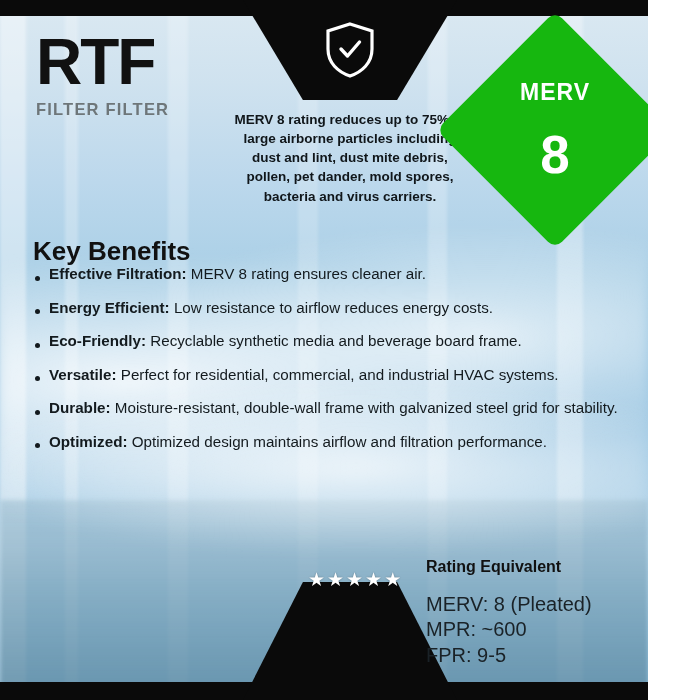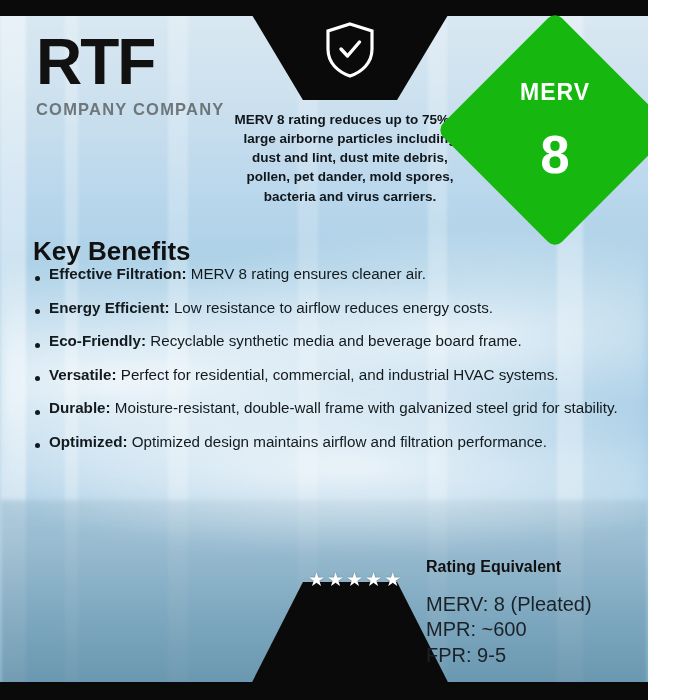--- a/index.html
+++ b/index.html
@@ -169,21 +169,21 @@
 
   <div class="wedge-tl"></div>
   <div class="wedge-tr"></div>
   <div class="wedge-top"></div>
   <div class="wedge-bl"></div>
   <div class="wedge-br"></div>
   <div class="wedge-bottom"></div>
 
   <div class="logo">
     <div class="logo-main">RTF</div>
-    <div class="logo-sub">COMPANY COMPANY</div>
+    <div class="logo-sub">FILTER FILTER</div>
   </div>
 
   <div class="shield">
     <svg viewBox="0 0 50 56" width="50" height="56">
       <path d="M25 2 L47 9 V27 C47 41 37 50 25 54 C13 50 3 41 3 27 V9 Z" fill="none" stroke="#ffffff" stroke-width="3.2"></path>
       <path d="M16 27 L22.5 34 L34.5 20" fill="none" stroke="#ffffff" stroke-width="3.4" stroke-linecap="round" stroke-linejoin="round"></path>
     </svg>
   </div>
 
   <div class="merv-desc">MERV 8 rating reduces up to 75% of large airborne particles including dust and lint, dust mite debris, pollen, pet dander, mold spores, bacteria and virus carriers.</div>

